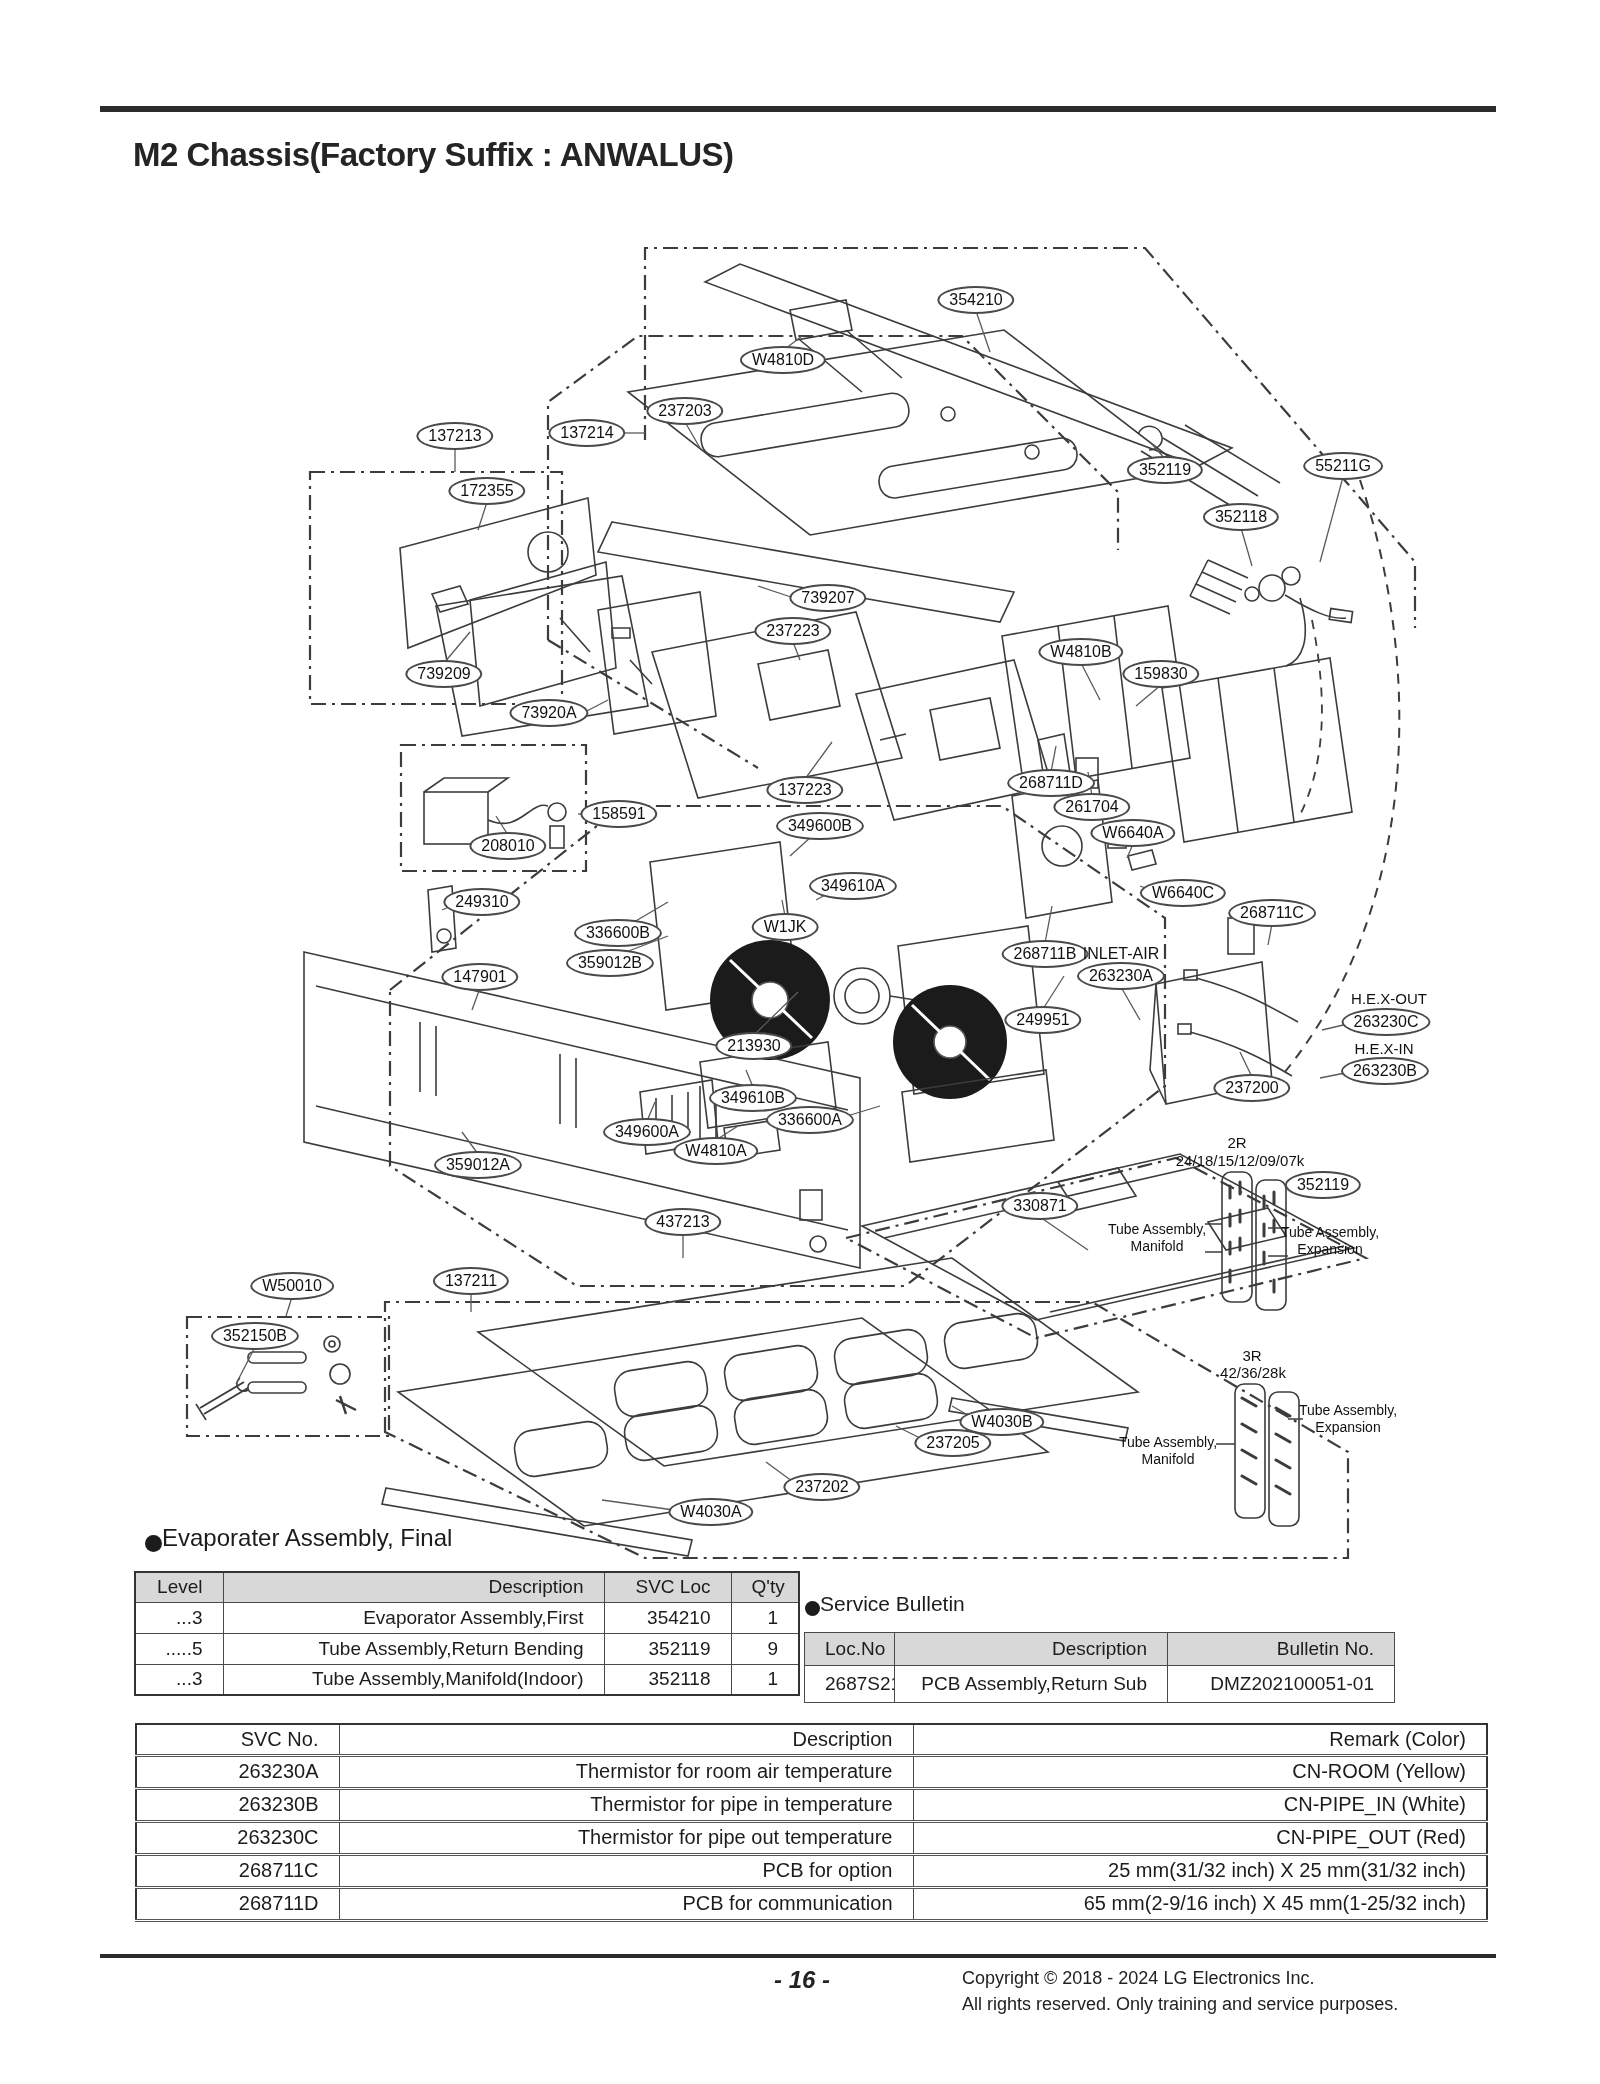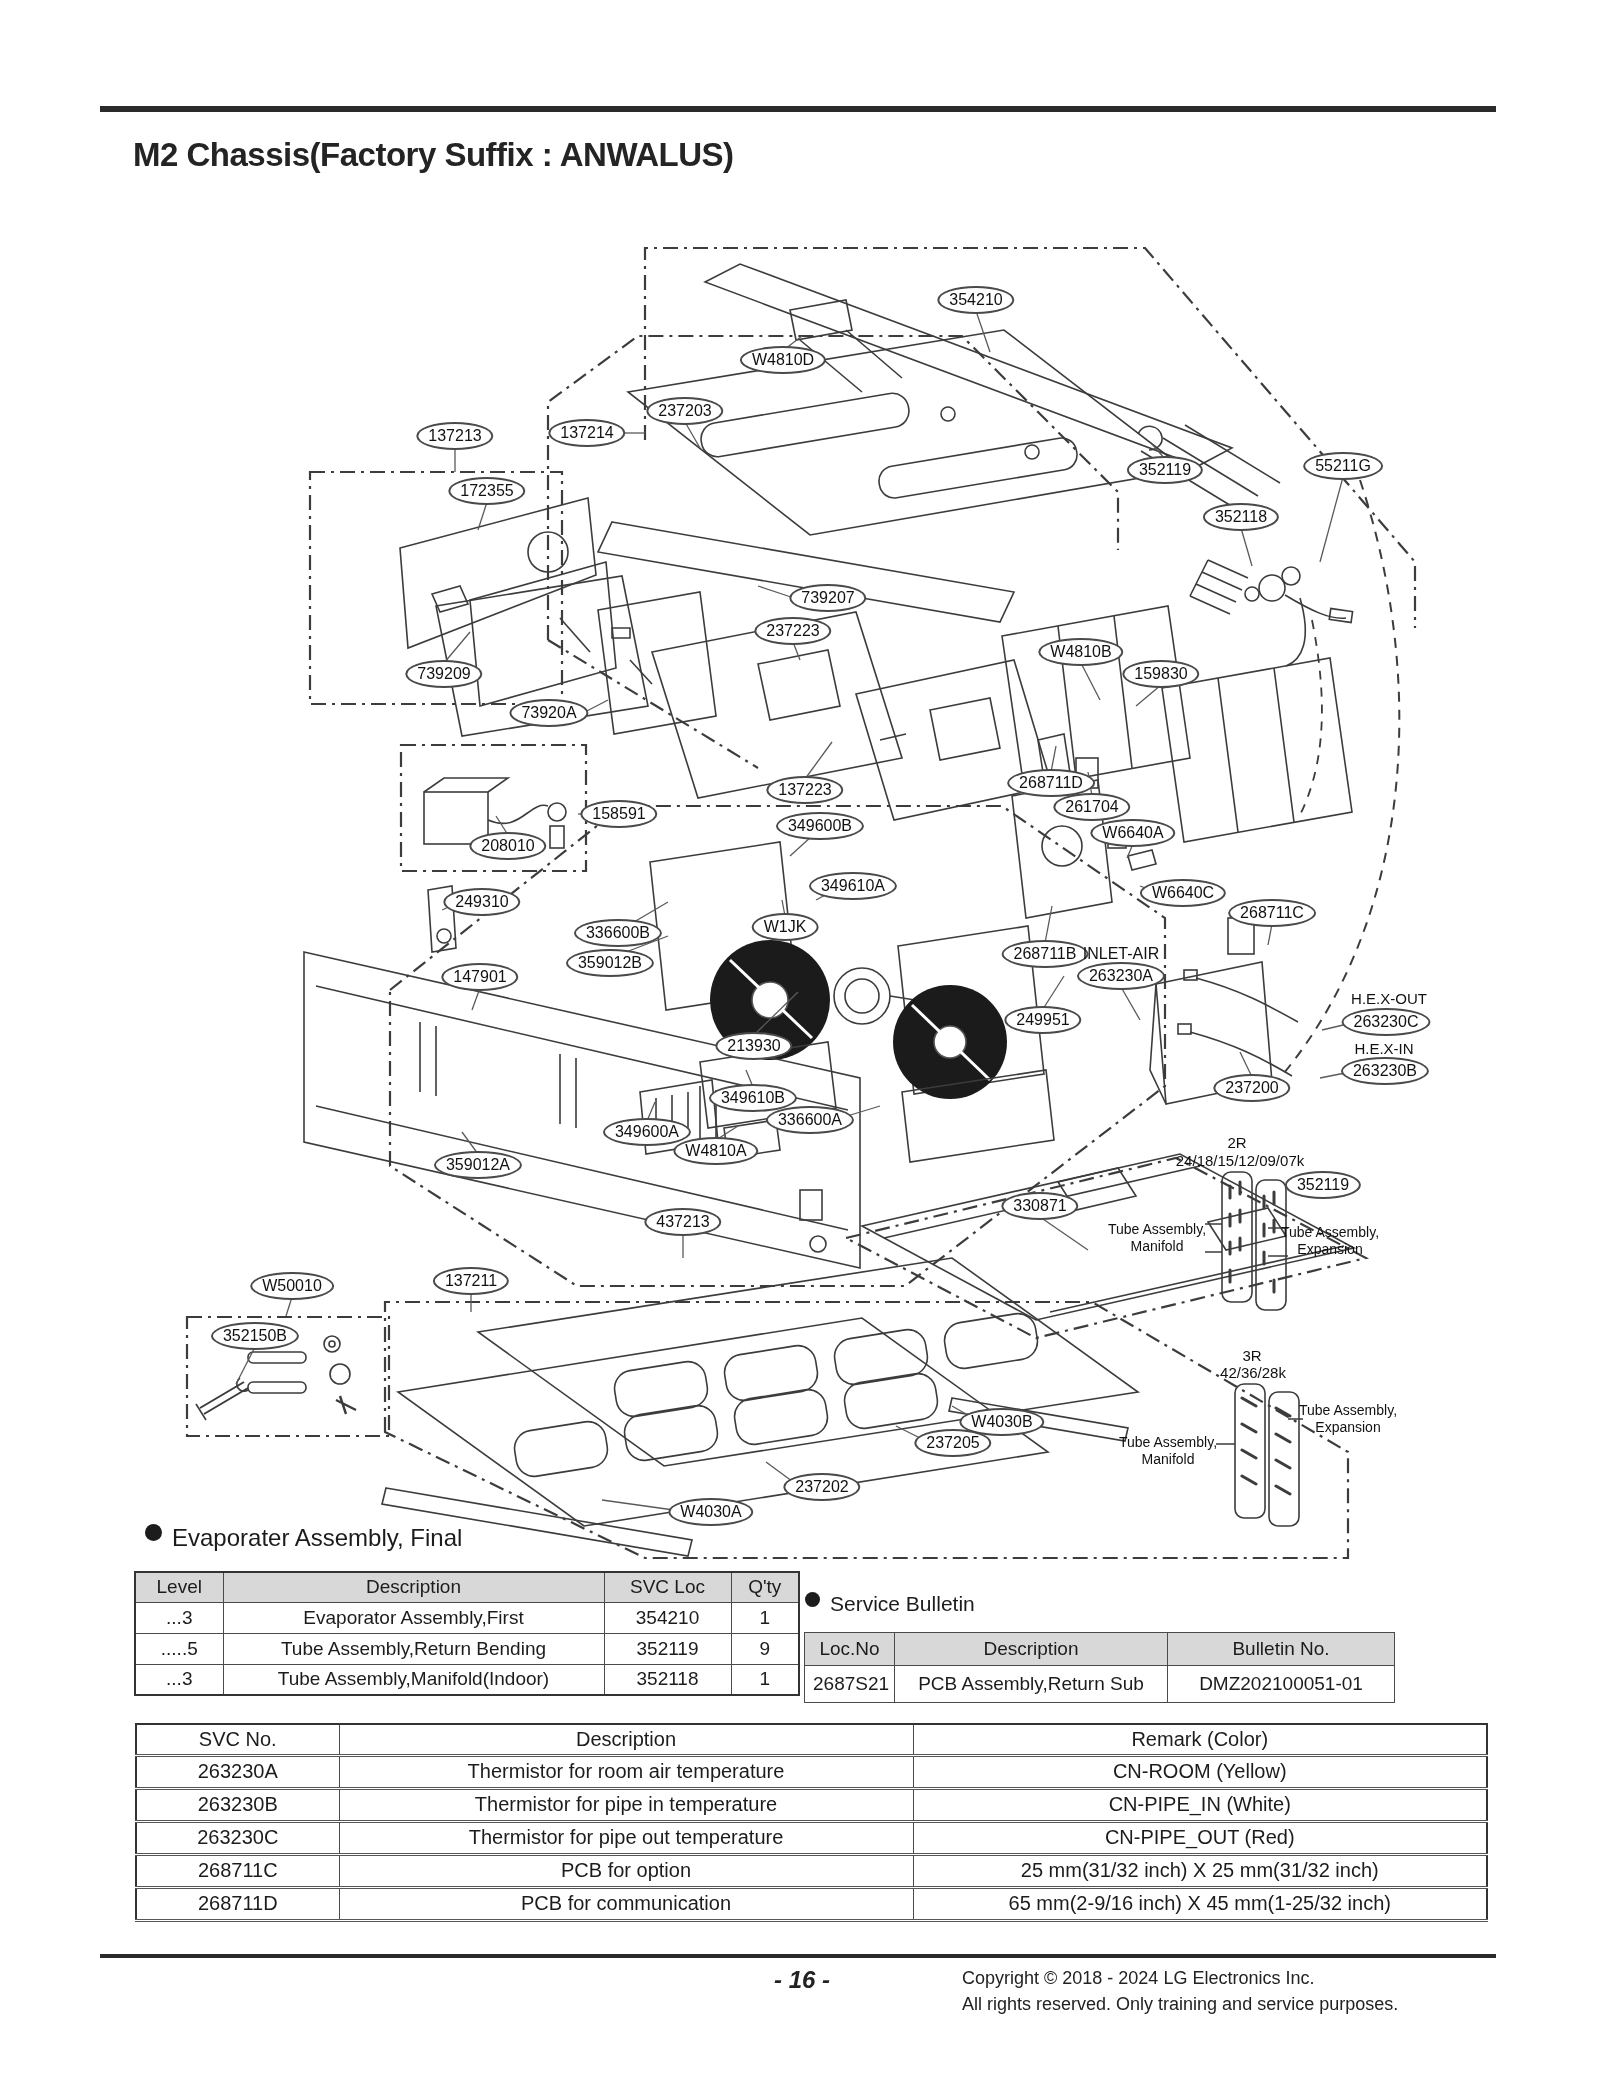--- a/index.html
+++ b/index.html
@@ -8,25 +8,25 @@
         font-family:Liberation Sans, sans-serif;color:#1c1c1c;overflow:hidden;}
   .rule{position:absolute;background:#2b2b2b;}
   #title{position:absolute;left:133px;top:136px;font-size:33px;font-weight:bold;letter-spacing:-0.5px;color:#242424;}
   
   .lbl{position:absolute;transform:translate(-50%,-50%);border:2px solid #4a4a4a;border-radius:50%;
        background:#fff;padding:3px 10px;font-size:16px;line-height:18px;white-space:nowrap;z-index:4;color:#111;}
   .txt{position:absolute;transform:translate(-50%,-50%);font-size:15px;line-height:17px;white-space:pre-line;
        text-align:center;z-index:4;color:#111;background:transparent;}
   .txt.big{font-size:16px;}
   
-  .sec-head{position:absolute;display:flex;align-items:flex-start;gap:10px;z-index:4;}
+  .sec-head{position:absolute;display:flex;align-items:flex-end;z-index:4;}
   .bullet{border-radius:50%;background:#1c1c1c;display:inline-block;}
   
   table{position:absolute;border-collapse:collapse;table-layout:fixed;background:#fff;z-index:4;}
-  th,td{border:1.6px solid #4a4a4a;text-align:center;vertical-align:middle;padding:0 8px;
+  th,td{border:1.6px solid #4a4a4a;text-align:right;vertical-align:middle;padding:0 20px;
         overflow:hidden;white-space:nowrap;}
   #t1,#t2{font-size:19px;}
   #t1 th,#t2 th{background:#d8d8d8;font-weight:normal;}
   #t1{border:2px solid #333;}
   #t1 th{height:30px;} #t1 td{height:31px;}
   #t2 th{height:33px;} #t2 td{height:37px;}
   #t3{font-size:20px;border:2px solid #333;}
   #t3 th{height:31px;font-weight:normal;background:#fff;border-bottom:3px double #555;}
   #t3 td{height:33px;border-top:3px double #555;border-bottom:3px double #555;}
   #footer-page{position:absolute;left:742px;top:1966px;width:120px;text-align:center;

